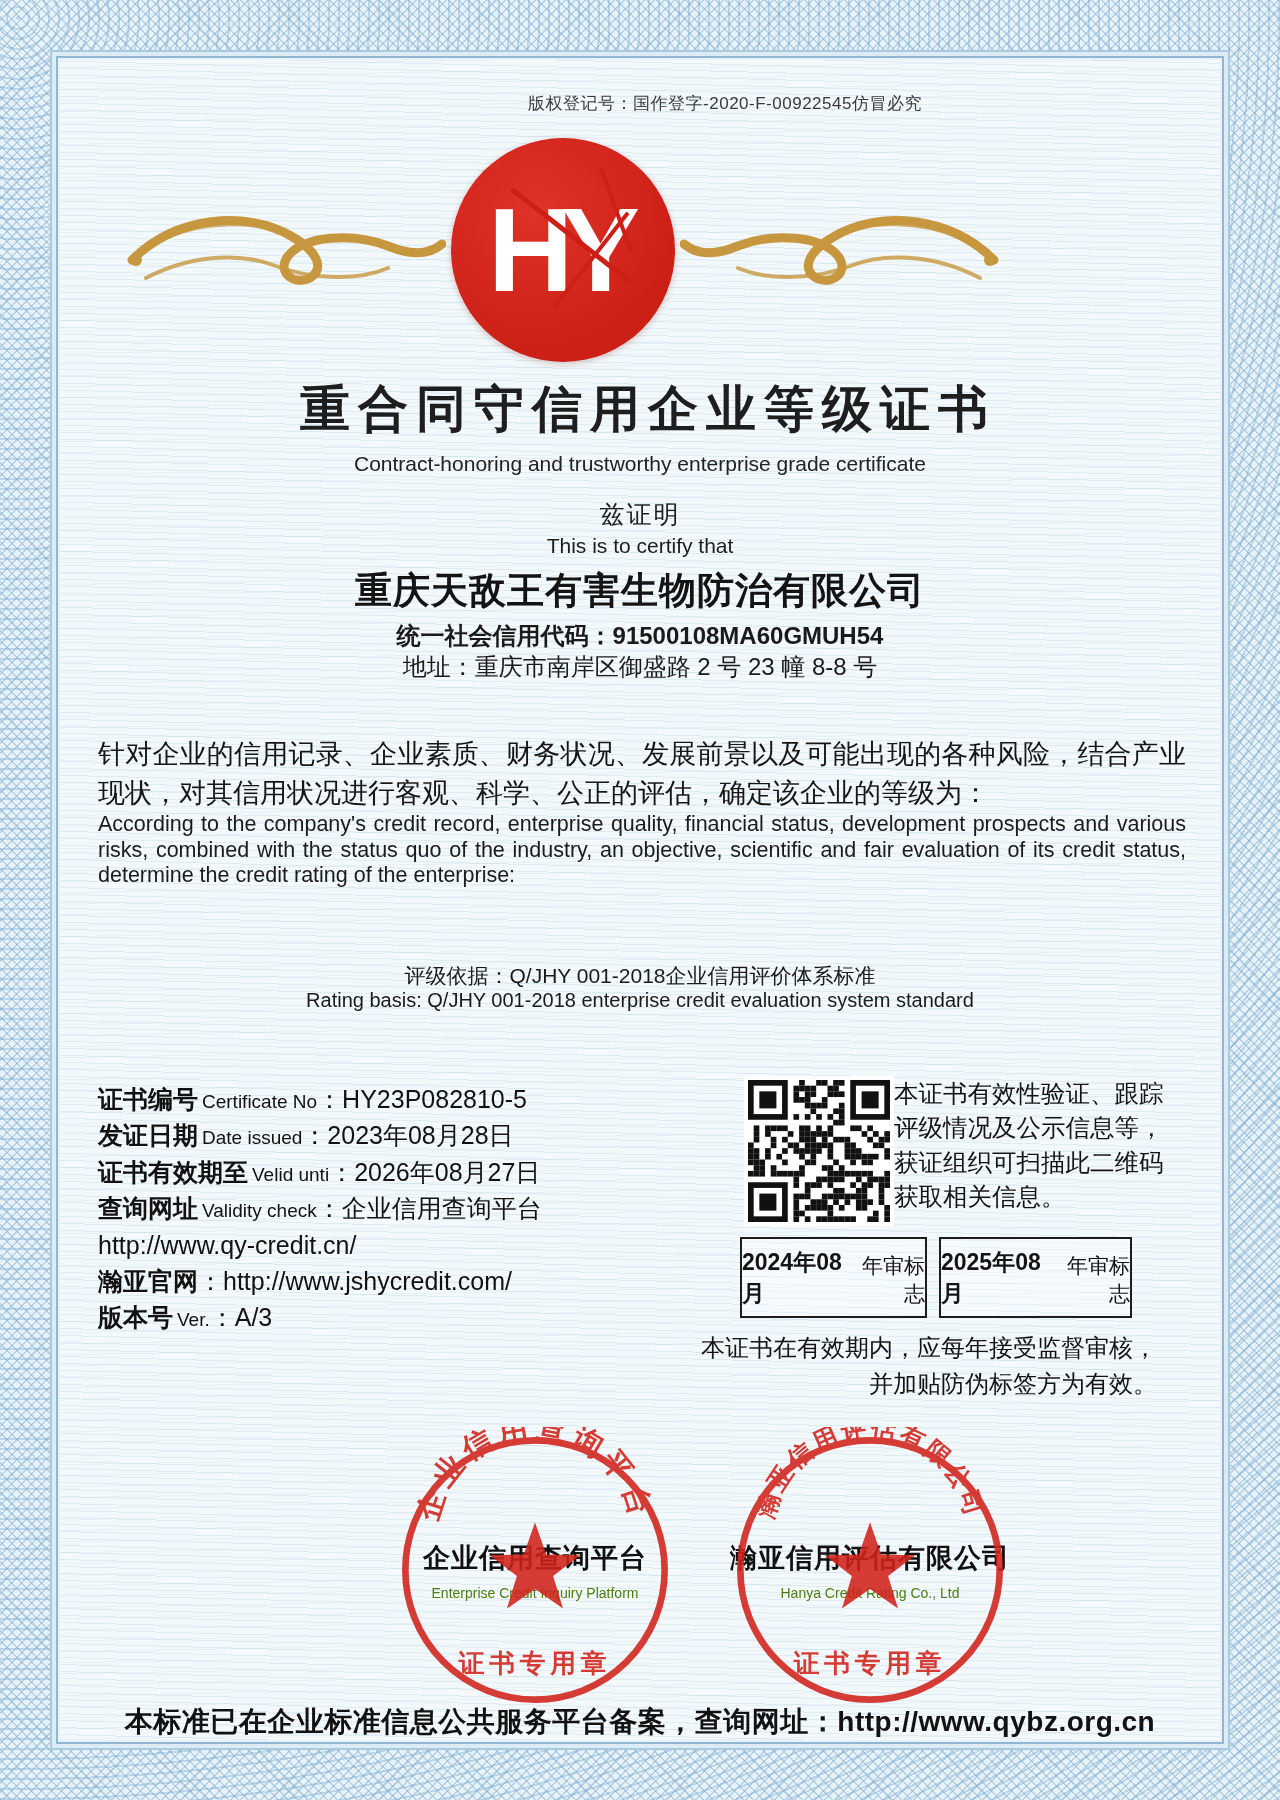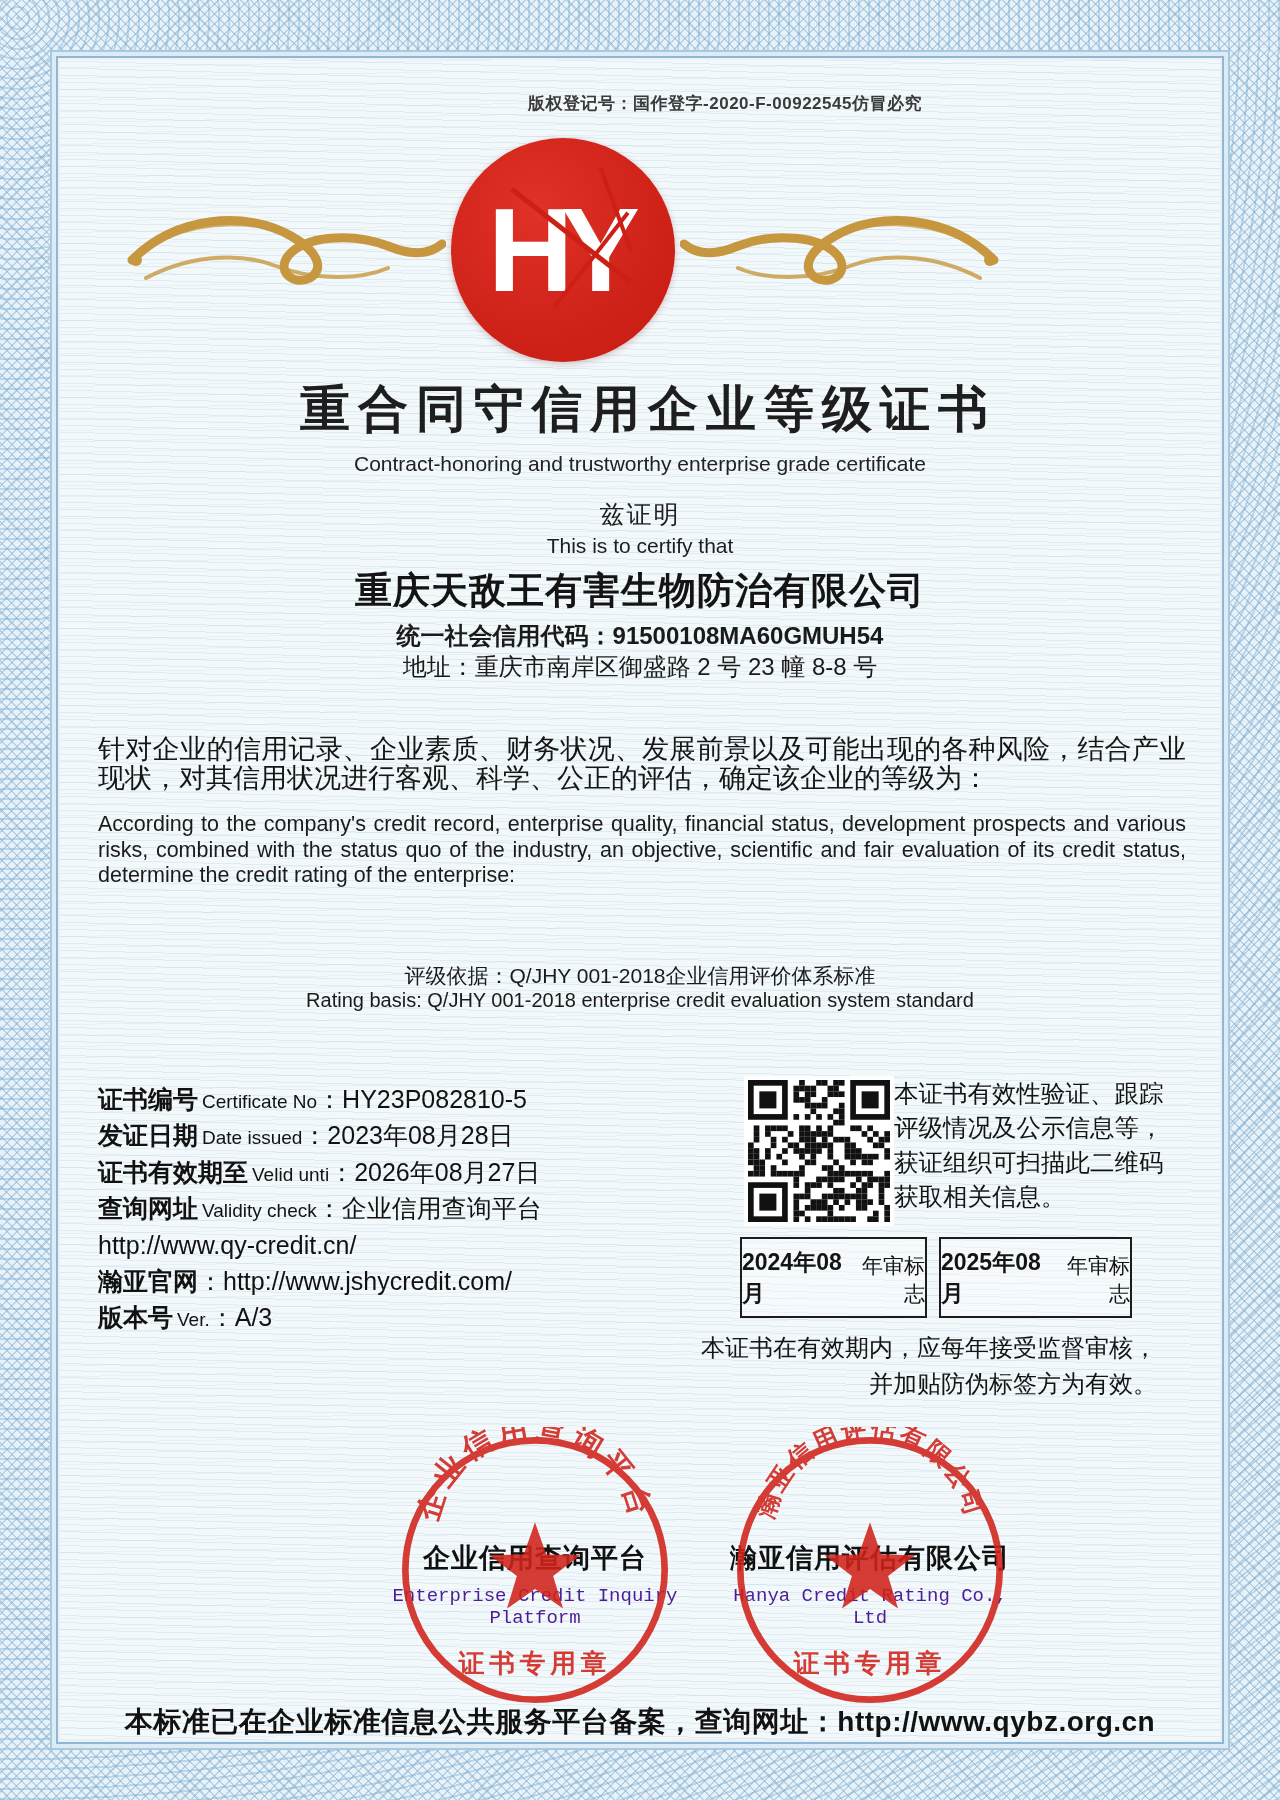--- a/index.html
+++ b/index.html
@@ -18,21 +18,21 @@
     background-image:
       repeating-linear-gradient(1.5deg, rgba(145,190,215,.22) 0 1px, transparent 1px 7px),
       repeating-linear-gradient(-1deg, rgba(145,190,215,.13) 0 1px, transparent 1px 11px);
     border:2px solid #8fb6d2;
     box-shadow:0 0 0 4px #dcebf4, 0 0 0 6px #a9c9de, inset 0 0 0 2px #e8f2f8;
   }
 
   .abs { position:absolute; z-index:2; }
   .ctr { left:0; right:0; text-align:center; }
 
-  .copyright { top:92px; padding-left:170px; font-size:17px; font-weight:700; color:#3a3a3a; letter-spacing:.5px; }
+  .copyright { top:92px; padding-left:170px; font-size:17px; font-weight:400; color:#3a3a3a; letter-spacing:.5px; }
 
   .logo { left:451px; top:138px; width:224px; height:224px; border-radius:50%;
     background:radial-gradient(circle at 38% 32%, #e03226, #cc1f16 70%);
     display:flex; align-items:center; justify-content:center; overflow:hidden;
     box-shadow:0 2px 6px rgba(120,30,20,.25); }
   .logo-text { font-size:118px; font-weight:800; color:#ffffff; letter-spacing:-12px; padding-right:10px; font-style:normal; }
   .crack { position:absolute; background:#cc1f16; }
   .c1 { width:150px; height:5px; transform:rotate(38deg); left:45px; top:95px; }
   .c2 { width:120px; height:4px; transform:rotate(-52deg); left:80px; top:120px; }
   .c3 { width:90px; height:4px; transform:rotate(70deg); left:120px; top:70px; }
@@ -42,21 +42,21 @@
   .flourish.right { left:680px; transform:scaleX(-1); }
 
   .title-cn { top:376px; font-size:50px; font-weight:700; color:#1e1e1e; letter-spacing:8px;padding-left:16px; }
   .title-en { top:452px; font-size:21px; font-weight:500; color:#222; }
   .certify-cn { top:498px; font-size:25px; font-weight:500; color:#1d1d1d; letter-spacing:2px; }
   .certify-en { top:534px; font-size:21px; color:#1d1d1d; }
   .company { top:566px; font-size:37px; font-weight:800; color:#141414; letter-spacing:1px; }
   .credit-code { top:620px; font-size:24px; font-weight:600; color:#1a1a1a; }
   .address { top:651px; font-size:24px; font-weight:500; color:#1a1a1a; }
 
-  .eval-cn { left:98px; top:735px; width:1088px; font-size:27px; line-height:29px; color:#161616; font-weight:500; text-align:justify; }
+  .eval-cn { left:98px; top:735px; width:1088px; font-size:27px; line-height:39px; color:#161616; font-weight:500; text-align:justify; }
   .eval-en { left:98px; top:812px; width:1088px; font-size:21.5px; line-height:25.5px; color:#1b1b1b; text-align:justify; }
 
   .rating { top:886px; font-size:60px; font-weight:800; letter-spacing:1px; }
   .basis-cn { top:962px; font-size:21px; font-weight:500; color:#1a1a1a; }
   .basis-en { top:989px; font-size:20px; color:#1a1a1a; }
 
   .details { left:98px; top:1083px; width:560px; }
   .drow { line-height:32.4px; white-space:nowrap; color:#121212; }
   .dl { font-size:25px; font-weight:700; }
   .de { font-size:19px; font-weight:400; margin-left:4px; }
@@ -73,21 +73,21 @@
   .badge .b1 { font-size:23px; font-weight:600; color:#141414; }
   .badge .b2 { font-size:21px; font-weight:500; color:#141414; margin-top:5px;text-align:right; }
 
   .supervision { left:620px; top:1330px; width:537px; text-align:right; }
   .supervision div { font-size:24px; line-height:36px; color:#141414; font-weight:500; }
 
   .org { top:1540px; text-align:center; z-index:2; }
   .org-left { left:385px; width:300px; }
   .org-right { left:712px; width:316px; }
   .org-cn { font-size:27px; font-weight:700; color:#111; letter-spacing:1px; }
-  .org-en { font-size:19px; color:#4c1d95; margin-top:9px;font-family:Liberation Mono, monospace; }
+  .org-en { font-size:14px; color:#4d7c0f; margin-top:9px; }
 
   .seal { width:286px; height:286px; z-index:3; opacity:.88; }
   .seal-left { left:392px; top:1427px; }
   .seal-right { left:727px; top:1427px; }
   .seal text { fill:#d0231a; }
   .ring-8 { font-size:31px; font-weight:700; letter-spacing:6px; }
   .ring-10 { font-size:26px; font-weight:700; letter-spacing:3px; }
   .banner { font-size:27px; font-weight:700; letter-spacing:5px; }
 
   .footer { top:1703px; font-size:28px; font-weight:700; color:#121212; letter-spacing:.5px; }

